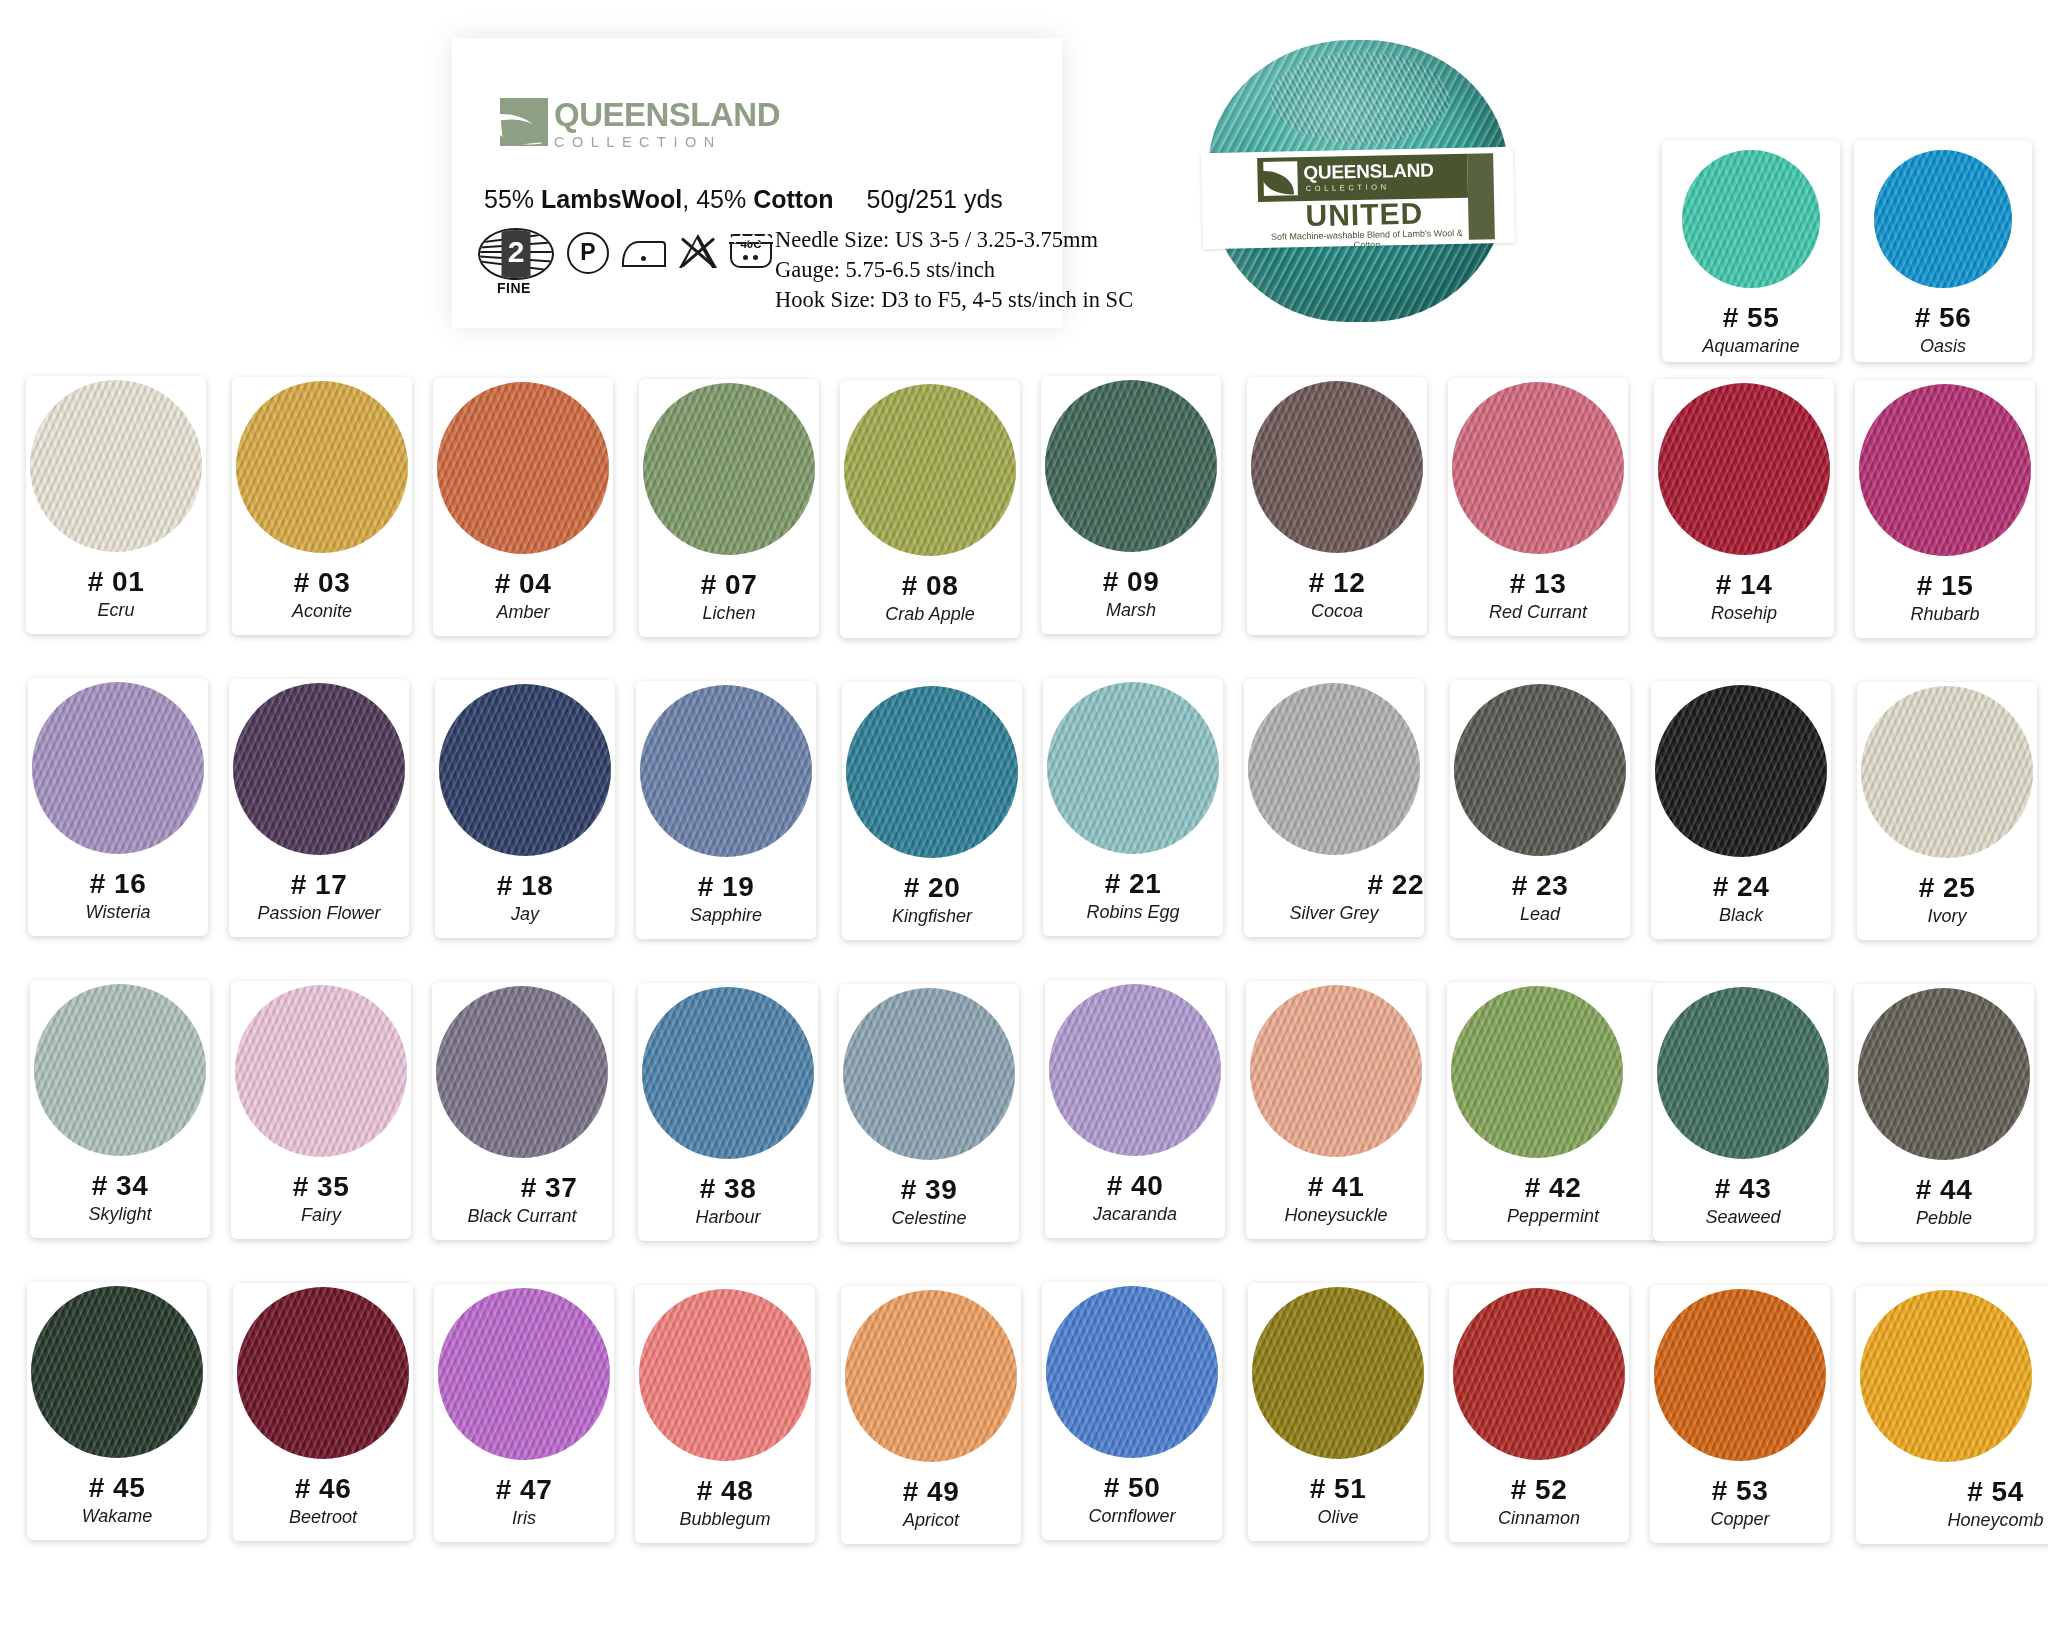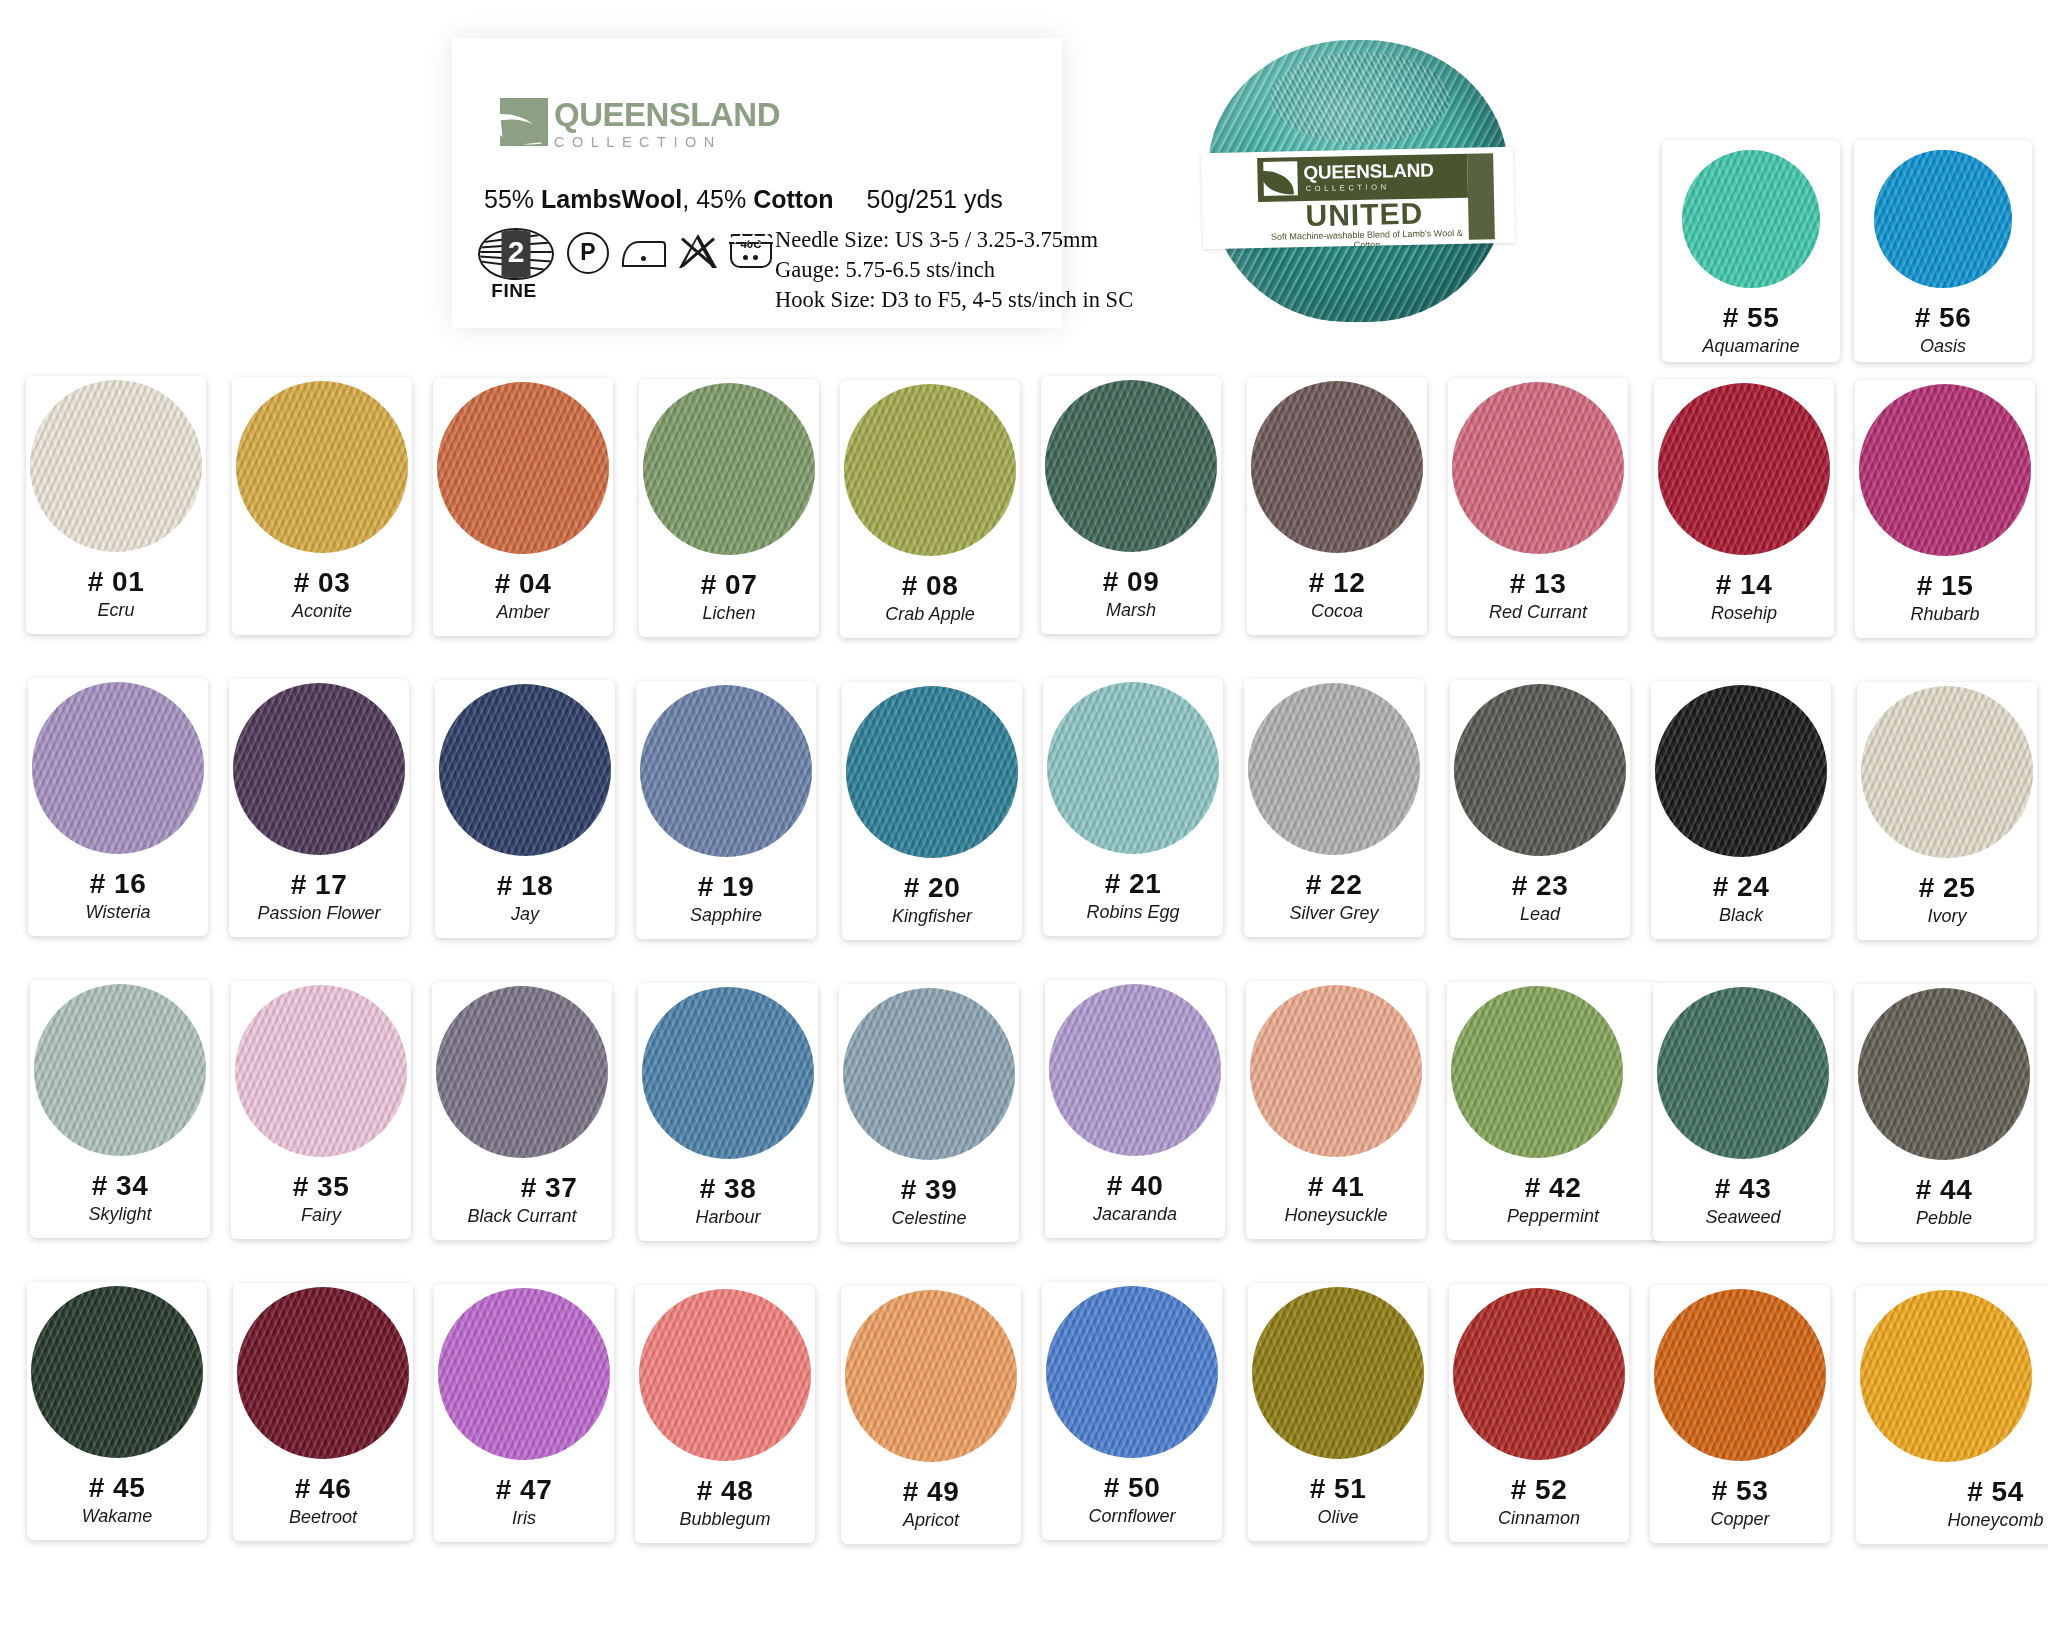--- a/index.html
+++ b/index.html
@@ -70,21 +70,21 @@
     position:relative;overflow:hidden;background:#fff;
   }
   .skein .ln{position:absolute;left:-10%;width:120%;height:1.6px;background:#1a1a1a;}
   .skein .badge{
     position:absolute;left:50%;top:-3px;transform:translateX(-50%);
     width:29px;height:54px;background:#3b3b3b;border-radius:3px;
     color:#fff;font-size:30px;font-weight:bold;line-height:50px;text-align:center;
   }
   #fine-label{
     position:absolute;left:0;top:52px;width:72px;text-align:center;
-    font-size:19px;font-weight:bold;letter-spacing:.5px;color:#111;
+    font-size:14px;font-weight:bold;letter-spacing:.5px;color:#111;
   }
   .sym-p{
     width:38px;height:38px;border:2.5px solid #1a1a1a;border-radius:50%;
     font-size:23px;font-weight:bold;text-align:center;line-height:37px;color:#111;
     margin-top:4px;
   }
   .sym-iron{
     width:44px;height:30px;position:relative;margin-top:9px;
   }
   .sym-iron .body{
@@ -403,21 +403,21 @@
       <div class="code" style="top: 190px;"># 20</div>
       <div class="nm" style="top: 224px;">Kingfisher</div>
     </div>
     <div class="card" style="left: 1043px; top: 678px; width: 180px; height: 258px;">
       <div class="disc" style="width: 172px; height: 172px; left: 4px; top: 4px; background-color: rgb(143, 198, 198);"></div>
       <div class="code" style="top: 190px;"># 21</div>
       <div class="nm" style="top: 224px;">Robins Egg</div>
     </div>
     <div class="card" style="left: 1244px; top: 679px; width: 180px; height: 258px;">
       <div class="disc" style="width: 172px; height: 172px; left: 4px; top: 4px; background-color: rgb(178, 178, 178);"></div>
-      <div class="code" style="top: 190px;"># 22</div>
+      <div class="code" style="top: 190px; text-align: right;"># 22</div>
       <div class="nm" style="top: 224px;">Silver Grey</div>
     </div>
     <div class="card" style="left: 1450px; top: 680px; width: 180px; height: 258px;">
       <div class="disc" style="width: 172px; height: 172px; left: 4px; top: 4px; background-color: rgb(86, 86, 79);"></div>
       <div class="code" style="top: 190px;"># 23</div>
       <div class="nm" style="top: 224px;">Lead</div>
     </div>
     <div class="card" style="left: 1651px; top: 681px; width: 180px; height: 258px;">
       <div class="disc" style="width: 172px; height: 172px; left: 4px; top: 4px; background-color: rgb(23, 23, 23);"></div>
       <div class="code" style="top: 190px;"># 24</div>

